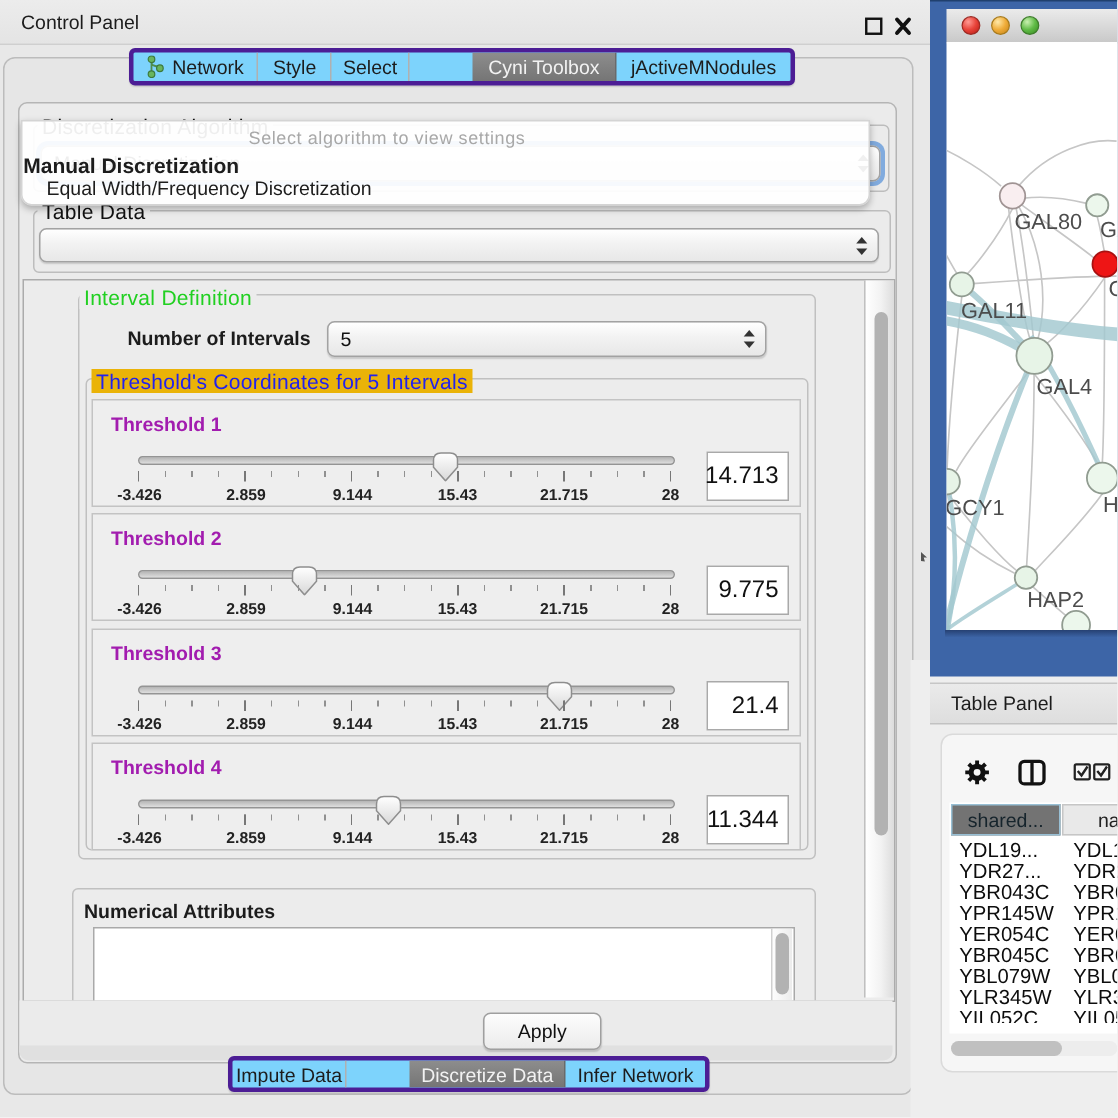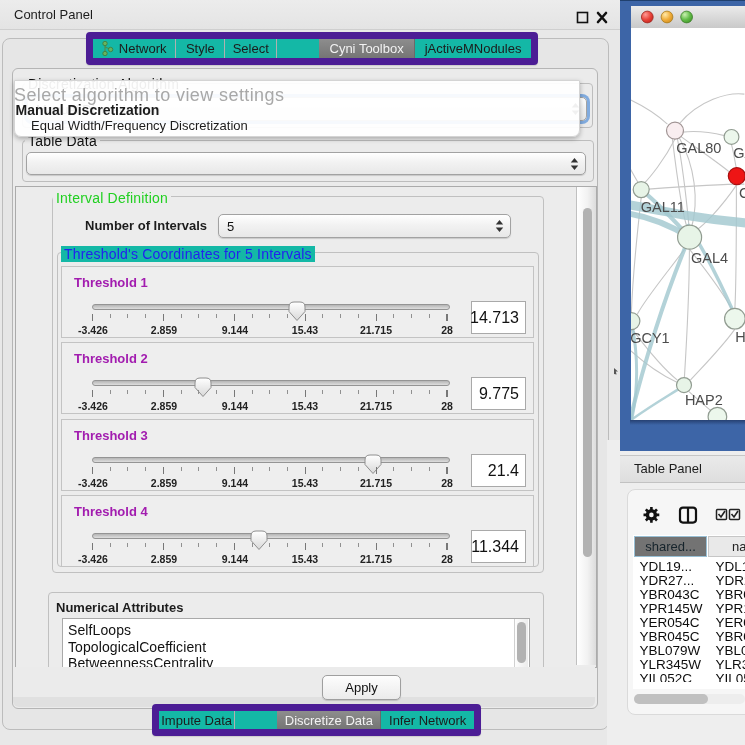--- a/index.html
+++ b/index.html
@@ -10,21 +10,21 @@
   .lbl{position:absolute;white-space:nowrap;font-size:13px;color:#1c1c1c;}
   .bold{font-weight:bold;}
   .groupbox{position:absolute;border:1px solid #bdbdbd;border-radius:4px;}
   .gtitle{position:absolute;font-size:14px;letter-spacing:0.2px;padding:0 3px;white-space:nowrap;}
   .combo{position:absolute;border:1px solid #a2a2a2;border-radius:5px;
      background:linear-gradient(#ffffff,#f2f2f2 45%,#e8e8e8);
      box-shadow:0 1px 1px rgba(0,0,0,0.15);}
   .combo .ct{position:absolute;left:8px;top:50%;transform:translateY(-50%);
      font-size:13px;color:#111;white-space:nowrap;}
   .combo svg{position:absolute;right:6px;top:50%;transform:translateY(-50%);}
-  .seg{position:absolute;display:flex;background:#14b8a6;border:7px solid #4c1d95;
+  .seg{position:absolute;display:flex;background:#7dd3fc;border:3px solid #4c1d95;
      border-radius:4px;box-shadow:0 1px 1px rgba(0,0,0,0.12);overflow:hidden;}
   .seg .s{display:flex;align-items:center;justify-content:center;
      font-size:13px;color:#1c1c1c;border-right:1px solid #b0b0b0;white-space:nowrap;}
   .seg .s:last-child{border-right:none;}
   .seg .sel{background:linear-gradient(#8d8d8d,#757575);color:#f2f2f2;
      border-right:1px solid #6a6a6a;margin-left:42px;}
   .tpanel{position:absolute;left:61px;width:471px;height:70px;
      border:1px solid #c3c3c3;background:#eeeeee;}
   .ttl{position:absolute;left:12px;top:8px;font-size:13px;font-weight:bold;color:#a21caf;}
   .track{position:absolute;left:30px;width:356px;height:4px;top:37px;
@@ -108,21 +108,21 @@
   <div class="lbl bold" style="left:85px;top:218px;">Number of Intervals</div>
   <div class="combo" style="left:218px;top:214px;width:291px;height:22px;">
     <span class="ct">5</span>
     <svg width="9" height="12" viewBox="0 0 9 12">
       <path d="M4.5,0 L8.2,4.4 L0.8,4.4 Z" fill="#333"></path>
       <path d="M4.5,12 L8.2,7.6 L0.8,7.6 Z" fill="#333"></path>
     </svg>
   </div>
 
   <div class="groupbox" style="left:57px;top:252px;width:480px;height:313px;border-color:#c0c0c0;"></div>
-  <div class="gtitle" style="left:61px;top:246px;background:#14b8a6;color:#2222ee;">Threshold's Coordinates for 5 Intervals</div>
+  <div class="gtitle" style="left:61px;top:246px;background:#eab308;color:#2222ee;">Threshold's Coordinates for 5 Intervals</div>
 
   <div class="tpanel" style="top:266px;">
     <div class="ttl">Threshold 1</div>
     <div class="track"></div>
     <svg class="abs" style="left:226px;top:34px;" width="18" height="20" viewBox="0 0 18 20">
       <defs>
           <linearGradient id="th1" x1="0" y1="0" x2="0" y2="1">
         <stop offset="0" stop-color="#ffffff"></stop>
             <stop offset="1" stop-color="#d8d8d8"></stop>
           </linearGradient>
@@ -189,22 +189,20 @@
     <div class="ticklbl" style="left:385px;">28</div>
     <div class="vbox">
         <span>11.344</span>
       </div>
   </div>
 
   <div class="groupbox" style="left:48px;top:592px;width:494px;height:80px;border-color:#c0c0c0;"></div>
   <div class="lbl bold" style="left:56px;top:600px;text-align:right;">Numerical Attributes</div>
   <div class="abs" style="left:62px;top:618px;width:466px;height:48px;
        border:1px solid #a9a9a9;background:#fff;overflow:hidden;">
-     <div style="position:absolute;left:5px;top:3px;font-size:14px;letter-spacing:0.1px;color:#111;line-height:16.6px;">
-        SelfLoops<br>TopologicalCoefficient<br>BetweennessCentrality</div>
      <div style="position:absolute;right:1px;top:0;width:13px;height:48px;
           background:linear-gradient(90deg,#fdfdfd,#ececec);border-left:1px solid #d0d0d0;"></div>
      <div style="position:absolute;right:3px;top:3px;width:9px;height:41px;
           background:#b2b2b2;border-radius:4.5px;"></div>
   </div>
 
   <div class="abs" style="left:13px;top:667px;width:582px;height:40px;
        background:#ebebeb;border-radius:0 0 6px 6px;"></div>
   <div class="abs" style="left:13px;top:697px;width:582px;height:10px;
        background:#e0e0e0;border-radius:0 0 6px 6px;"></div>
@@ -358,20 +356,20 @@
     <div class="trow" style="left:6.5px;top:113px;">YIL052C</div>
       <div class="trow" style="left:82.5px;top:113px;">YIL052C</div>
   </div>
 
   <div class="abs" style="left:634px;top:694px;width:111px;height:10px;background:#ededed;border-radius:5px;"></div>
   <div class="abs" style="left:634px;top:694px;width:74px;height:10px;background:#c0c0c0;border-radius:5px;"></div>
 
   <div class="abs" style="left:14px;top:80px;width:564px;height:55px;
        background:rgba(255,255,255,0.93);border:1px solid #d4d4d4;
        border-radius:0 0 7px 7px;box-shadow:0 2px 5px rgba(0,0,0,0.28);"></div>
-  <div class="lbl" style="left:14px;top:85px;width:488px;color:#a8a8a8;font-size:18px;letter-spacing:0.4px;">Select algorithm to view settings</div>
+  <div class="lbl" style="left:14px;top:85px;width:488px;text-align:center;color:#a8a8a8;font-size:12px;letter-spacing:0.4px;">Select algorithm to view settings</div>
   <div class="lbl bold" style="left:15.5px;top:101.5px;font-size:14px;">Manual Discretization</div>
   <div class="lbl" style="left:31px;top:118px;">Equal Width/Frequency Discretization</div>
 
   <svg class="abs" style="left:613px;top:367px;" width="6" height="8" viewBox="0 0 6 8">
     <path d="M1,7 L1,1 L5,4.6 L2.8,4.6 L3.6,7.4 Z" fill="#555"></path>
   </svg>
 </div>
 
 </body></html>

